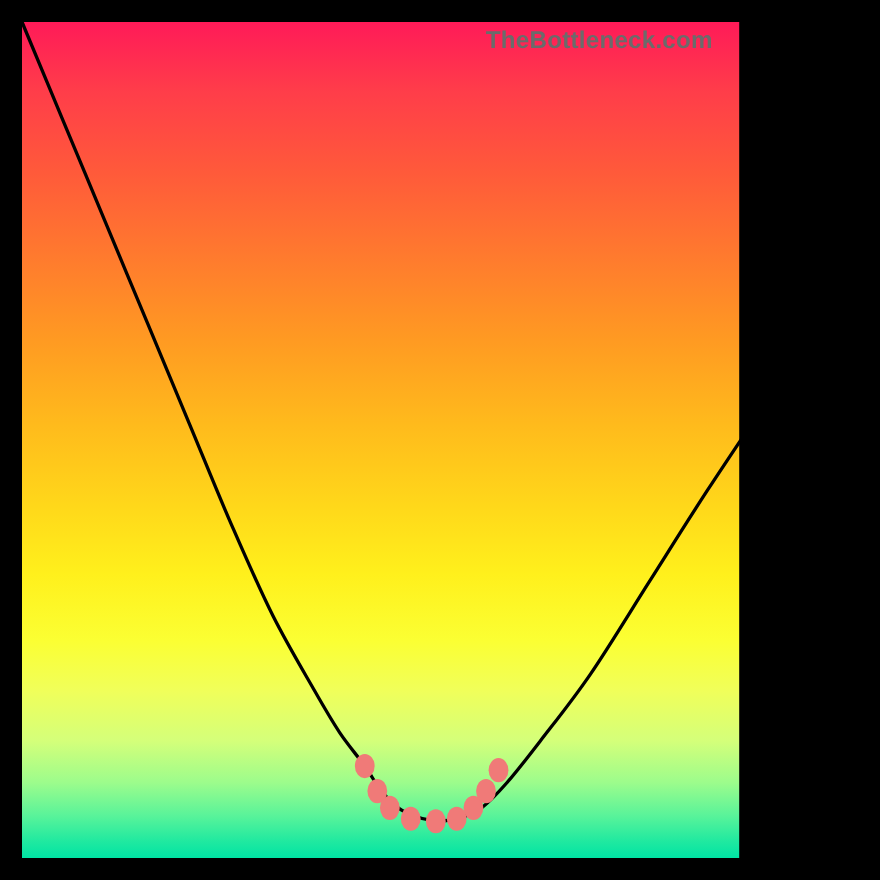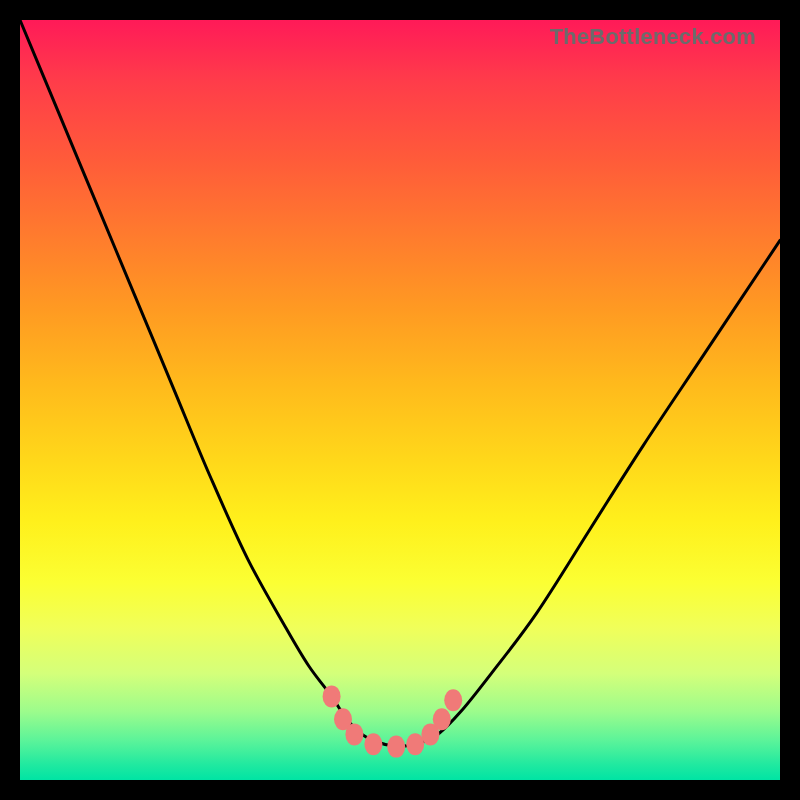--- a/index.html
+++ b/index.html
@@ -14,21 +14,21 @@
   .frame {
     position: relative;
     width: 800px;
     height: 800px;
     background: #000;
   }
   .plot-area {
     position: absolute;
     left: 20px;
     top: 20px;
-    width: 760px;
+    width: 652px;
     height: 760px;
     
     background: linear-gradient(
       to bottom,
       #ff1a58 0%,
       #ff3c4a 8%,
       #ff5a3a 18%,
       #ff7a2e 28%,
       #ff9a22 38%,
       #ffba1c 48%,

